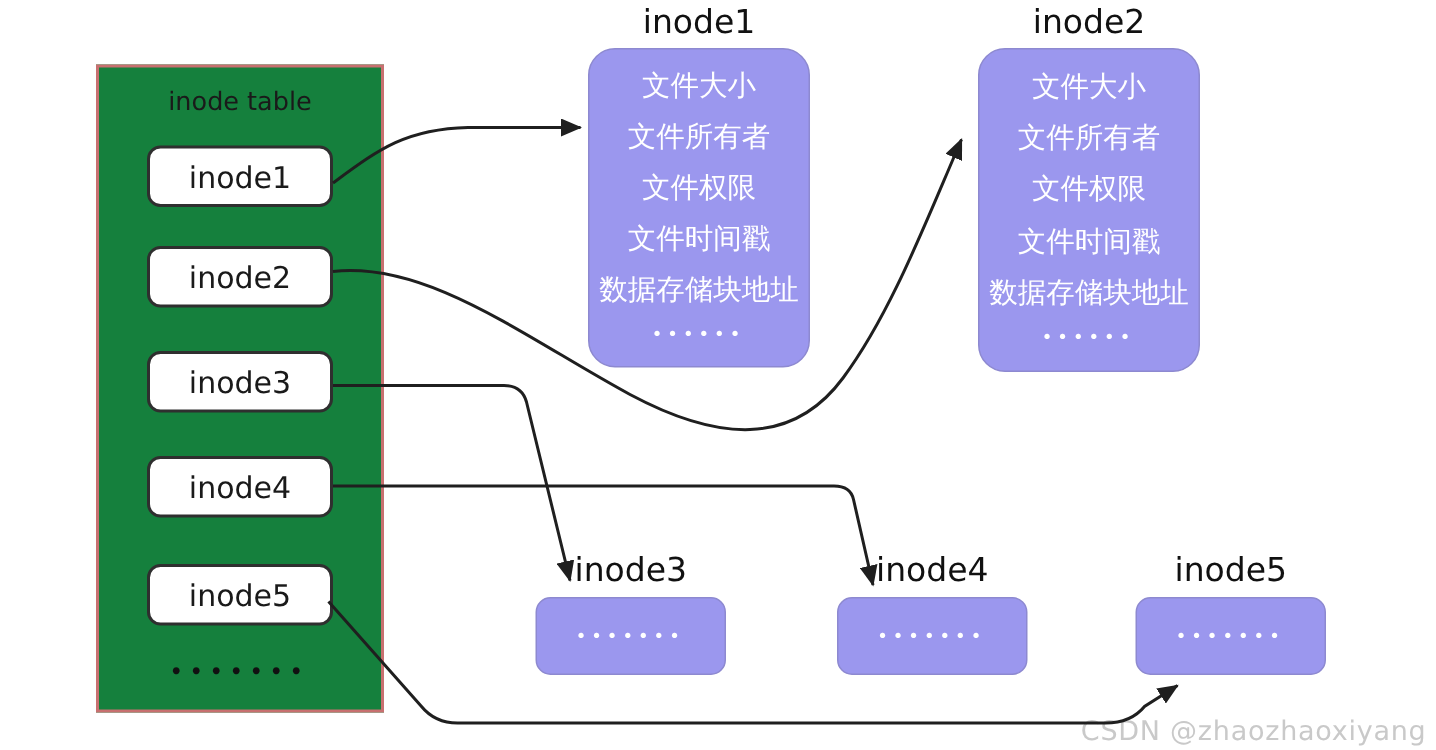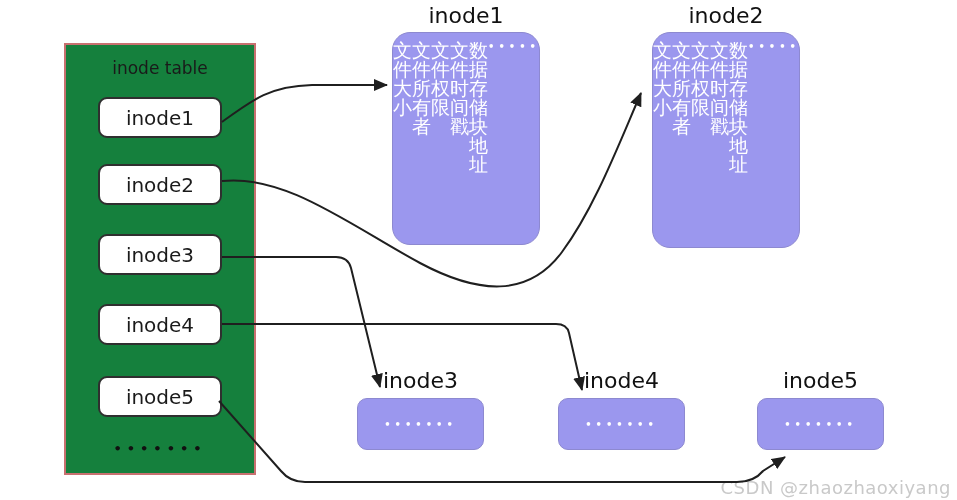--- a/index.html
+++ b/index.html
@@ -31,21 +31,21 @@
   .table-ellipsis {
     position:absolute; top:396px; left:0; width:100%; text-align:center;
     font-size:13px; font-weight:bold; letter-spacing:5px; color:#111111;
   }
 
   
   .box-title { position:absolute; text-align:center; font-size:22px; color:#111111; }
   .detail-box {
     position:absolute; width:148px; box-sizing:border-box;
     background:#9b97ee; border:1px solid #8d89d0; border-radius:18px;
-    display:flex; justify-content:space-around;
+    display:flex; flex-direction:column; justify-content:space-around;
     padding:8px 0; color:#ffffff; text-align:center;
   }
   .detail-box .field { font-size:19px; line-height:1; }
   .ellipsis-white { font-size:10px; font-weight:bold; letter-spacing:4px; color:#ffffff; }
 
   .title-d1 { left:392px; top:3px; width:148px; }
   .box-d1   { left:392px; top:32px; height:213px; }
   .title-d2 { left:652px; top:3px; width:148px; }
   .box-d2   { left:652px; top:32px; height:216px; }
 

